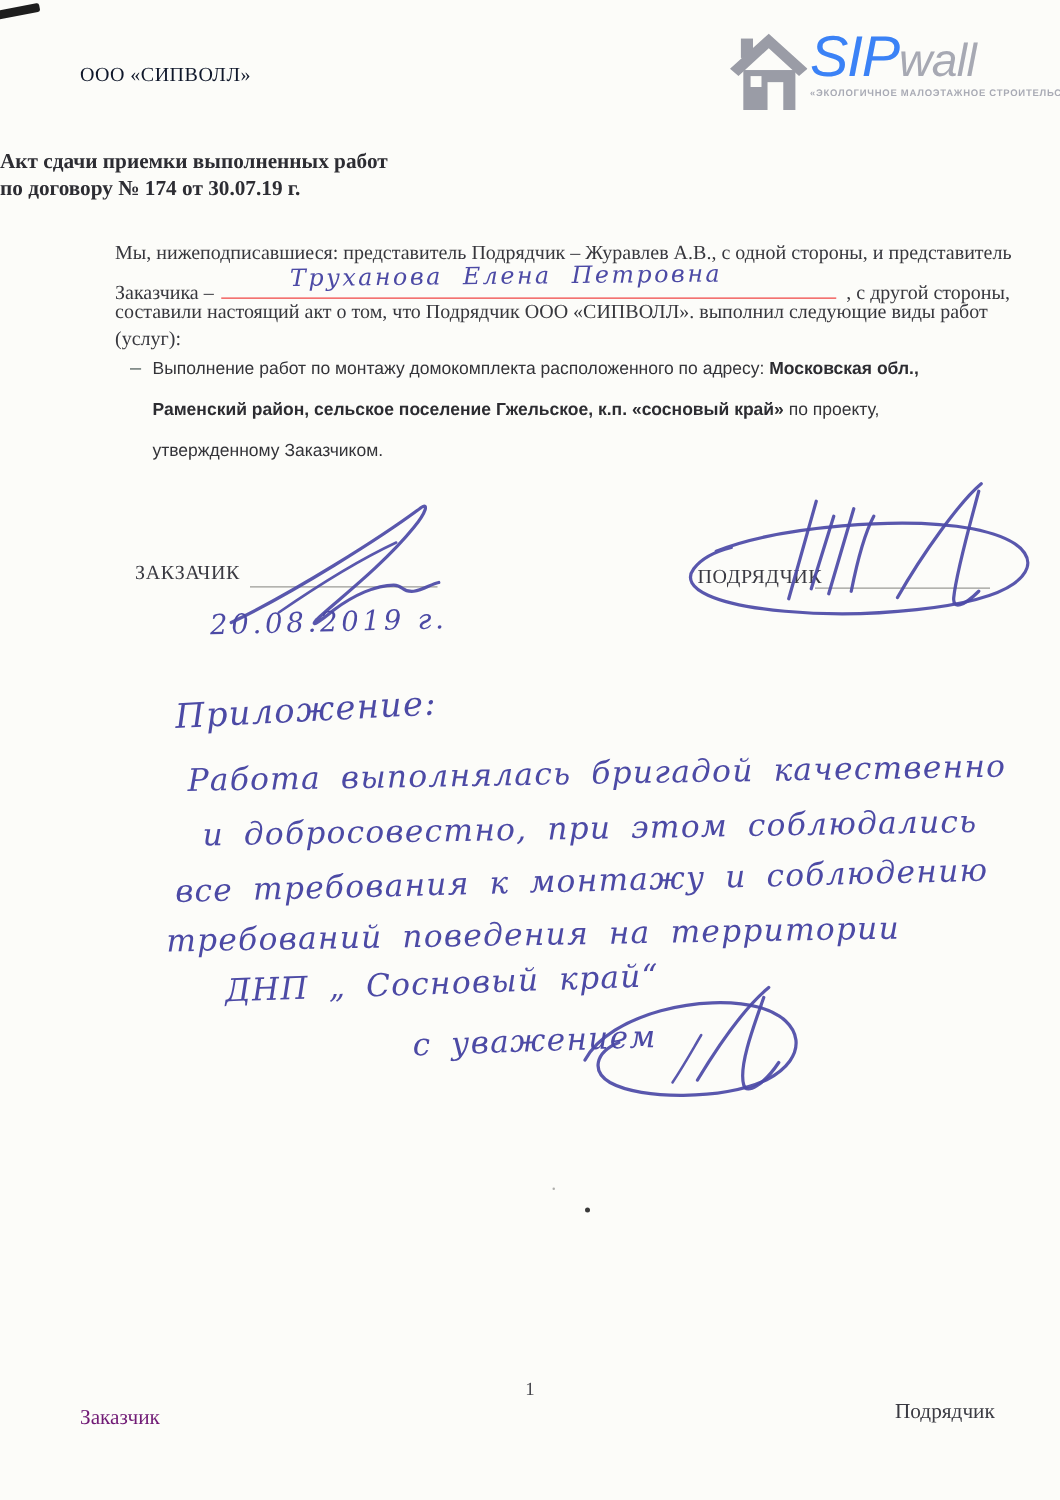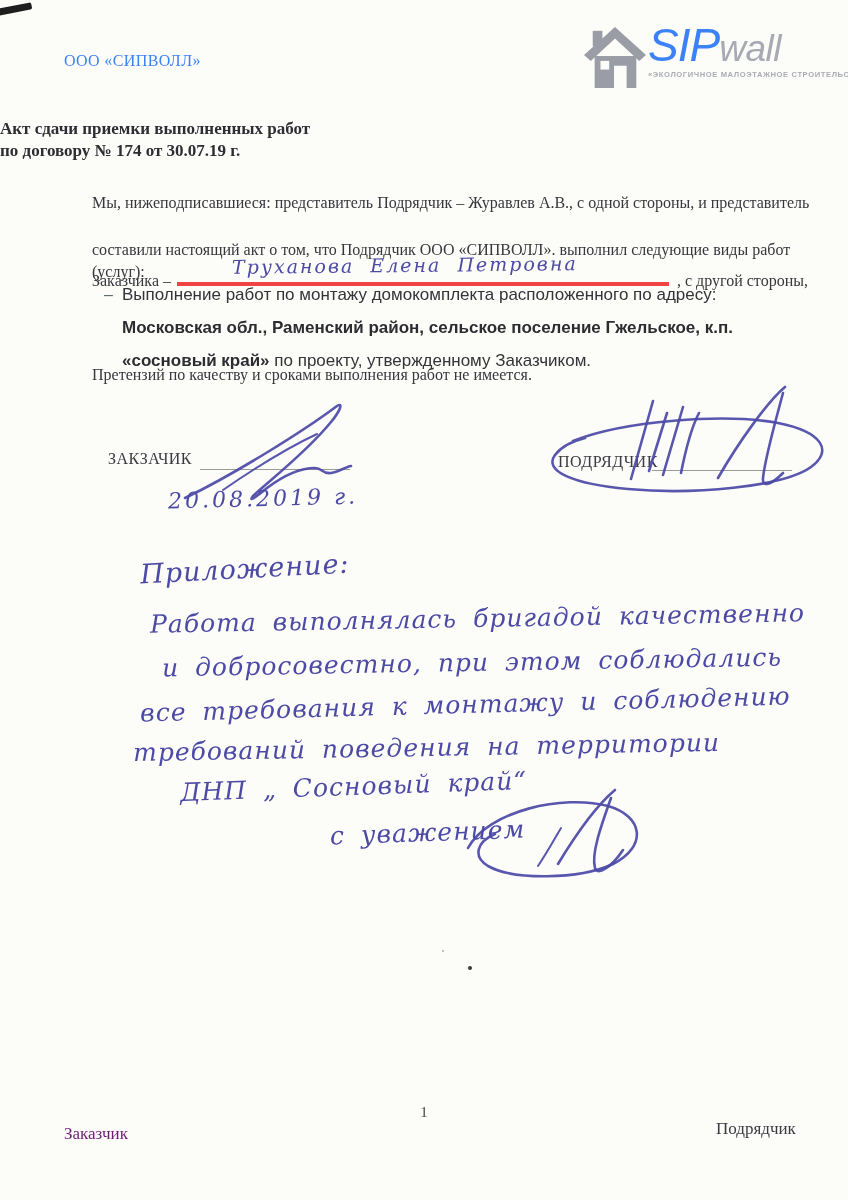--- a/index.html
+++ b/index.html
@@ -8,21 +8,21 @@
     width:848px;height:1200px;
     margin:0 auto;
     background:#fcfcf9;
     overflow:hidden;
     font-family:"Liberation Serif", serif;
     color:#35353a;
   }
   
   .company-name{
     position:absolute;left:64px;top:52px;
-    font-size:16px;letter-spacing:.4px;color:#3b82f6;
+    font-size:16px;letter-spacing:.4px;color:#0f172a;
   }
   .logo{position:absolute;left:584px;top:22px;width:240px;height:72px;}
   .logo-house{position:absolute;left:0;top:2px;}
   .logo-text{position:absolute;left:64px;top:0;}
   .logo-brand{font-family:"Liberation Sans",sans-serif;font-style:italic;line-height:1;}
   .logo-sip{font-size:46px;font-weight:400;color:#3b82f6;letter-spacing:-1px;}
   .logo-wall{font-size:37px;font-weight:400;color:#a7a9b3;letter-spacing:-.5px;}
   .logo-tagline{
     margin-top:2px;
     font-family:"Liberation Sans",sans-serif;
@@ -36,38 +36,38 @@
     line-height:22px;
   }
   
   .body-line{position:absolute;left:92px;font-size:16px;white-space:nowrap;color:#37373d;}
   .line1{top:194px;}
   .line2{top:216px;display:flex;align-items:baseline;width:722px;}
   .line3{top:241px;}
   .line4{top:263px;}
   .name-slot{
     flex:0 0 492px;margin-left:6px;
-    border-bottom:4px solid #ef4444;
-    position:relative;height:22px;margin-top:44px;
+    border-bottom:1px solid #ef4444;
+    position:relative;height:22px;
   }
   .hw{font-family:"DejaVu Serif",serif;font-style:italic;color:#4c4aa5;}
   .hw-name{
     position:absolute;left:55px;top:-6px;
     font-size:19px;letter-spacing:2px;word-spacing:8px;
     transform:rotate(-.6deg);white-space:nowrap;
   }
   .line2-suffix{margin-left:8px;}
   .bullet{position:absolute;left:104px;top:278px;width:700px;display:flex;}
   .bullet-dash{
     font-family:"Liberation Sans",sans-serif;font-size:16px;color:#5e6a68;
     width:18px;flex:0 0 18px;line-height:33px;
   }
   .bullet-text{
     margin:0;font-family:"Liberation Sans",sans-serif;
-    font-size:17px;line-height:33px;color:#333338;width:682px;
+    font-size:14px;line-height:33px;color:#333338;width:682px;
   }
   .bullet-text b{color:#2c2c31;}
   .claims{position:absolute;left:92px;top:366px;font-size:16px;color:#37373d;}
   
   .sig-label{position:absolute;font-size:16px;color:#3a3a42;letter-spacing:.5px;text-align:right;}
   .customer-label{left:108px;top:450px;}
   .contractor-label{left:558px;top:453px;}
   .sig-underline{position:absolute;border-bottom:1px solid #9a9a96;height:0;}
   .customer-underline{left:200px;top:469px;width:150px;}
   .contractor-underline{left:652px;top:470px;width:140px;}
@@ -146,21 +146,20 @@
   </div>
 
   <div class="body-line line3">составили настоящий акт о том, что Подрядчик ООО «СИПВОЛЛ». выполнил следующие виды работ</div>
   <div class="body-line line4">(услуг):</div>
 
   <div class="bullet">
     <span class="bullet-dash">–</span>
     <p class="bullet-text"><span>Выполнение работ по монтажу домокомплекта расположенного по адресу: </span><b>Московская обл., Раменский район, сельское поселение Гжельское, к.п. «сосновый край»</b><span> по проекту, утвержденному Заказчиком.</span></p>
   </div>
 
-  <div class="claims">Претензий по качеству  и сроками выполнения работ не имеется.</div>
 
   <div class="sig-label customer-label">ЗАКЗАЧИК</div>
   <div class="sig-underline customer-underline"></div>
   <svg class="sig-svg customer-sig" width="220" height="115" viewBox="0 0 220 115">
     <path d="M 20 102 C 70 78 140 34 172 10 C 178 6 176 14 166 26 C 140 58 100 88 88 100 C 83 106 90 102 102 92 C 118 80 136 72 150 72 C 158 72 156 78 166 77 C 174 76 180 71 186 70"></path>
     <path class="thin" d="M 58 94 C 90 72 122 52 152 38"></path>
   </svg>
   <div class="hw hw-date">20.08.2019 г.</div>
 
   <div class="sig-label contractor-label">ПОДРЯДЧИК</div>

